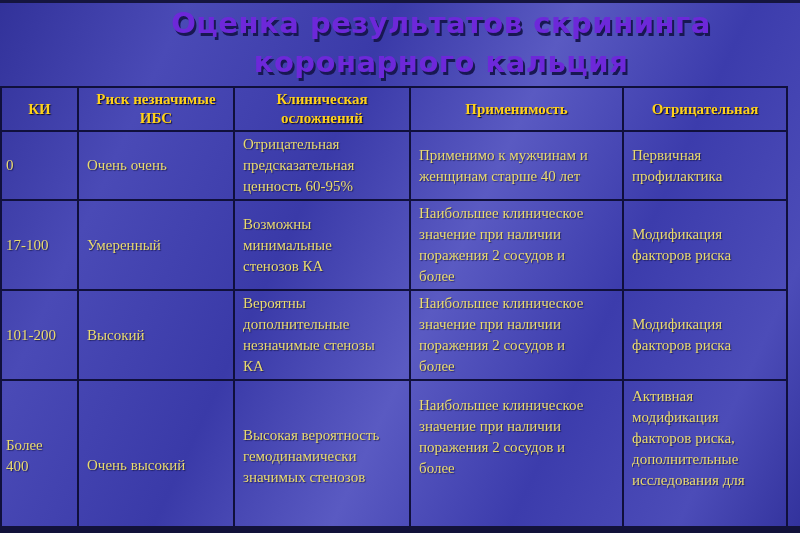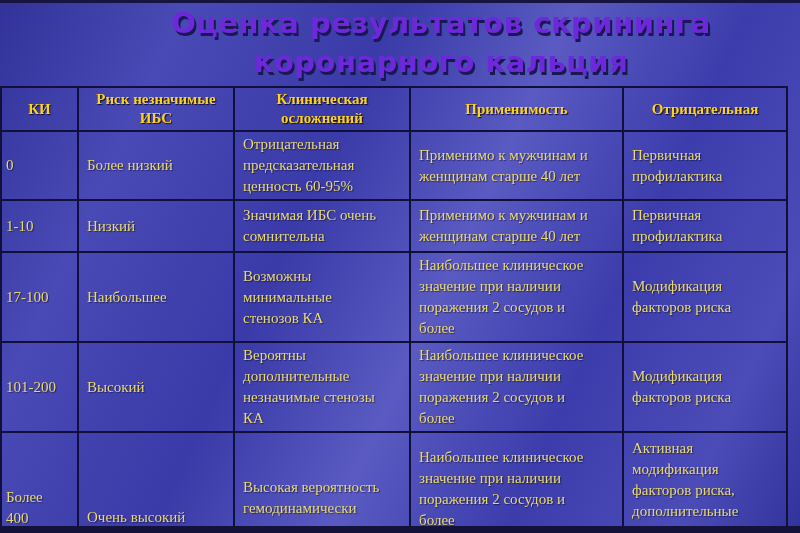--- a/index.html
+++ b/index.html
@@ -116,42 +116,32 @@
 ИБС</th>
       <th>Клиническая
 осложнений</th>
       <th>Применимость</th>
       <th>Отрицательная</th>
     </tr>
   </thead>
   <tbody>
     <tr class="r1">
       <td>0</td>
-      <td>Более низкий</td>
+      <td>Очень очень</td>
       <td>Отрицательная
 предсказательная
 ценность 60-95%</td>
       <td>Применимо к мужчинам и
 женщинам старше 40 лет</td>
       <td>Первичная
 профилактика</td>
     </tr>
-    <tr class="r2">
-      <td>1-10</td>
-      <td>Низкий</td>
-      <td>Значимая ИБС очень
-сомнительна</td>
-      <td>Применимо к мужчинам и
-женщинам старше 40 лет</td>
-      <td>Первичная
-профилактика</td>
-    </tr>
     <tr class="r3">
       <td>17-100</td>
-      <td>Наибольшее</td>
+      <td>Умеренный</td>
       <td>Возможны
 минимальные
 стенозов КА</td>
       <td>Наибольшее клиническое
 значение при наличии
 поражения 2 сосудов и
 более</td>
       <td>Модификация
 факторов риска</td>
     </tr>

